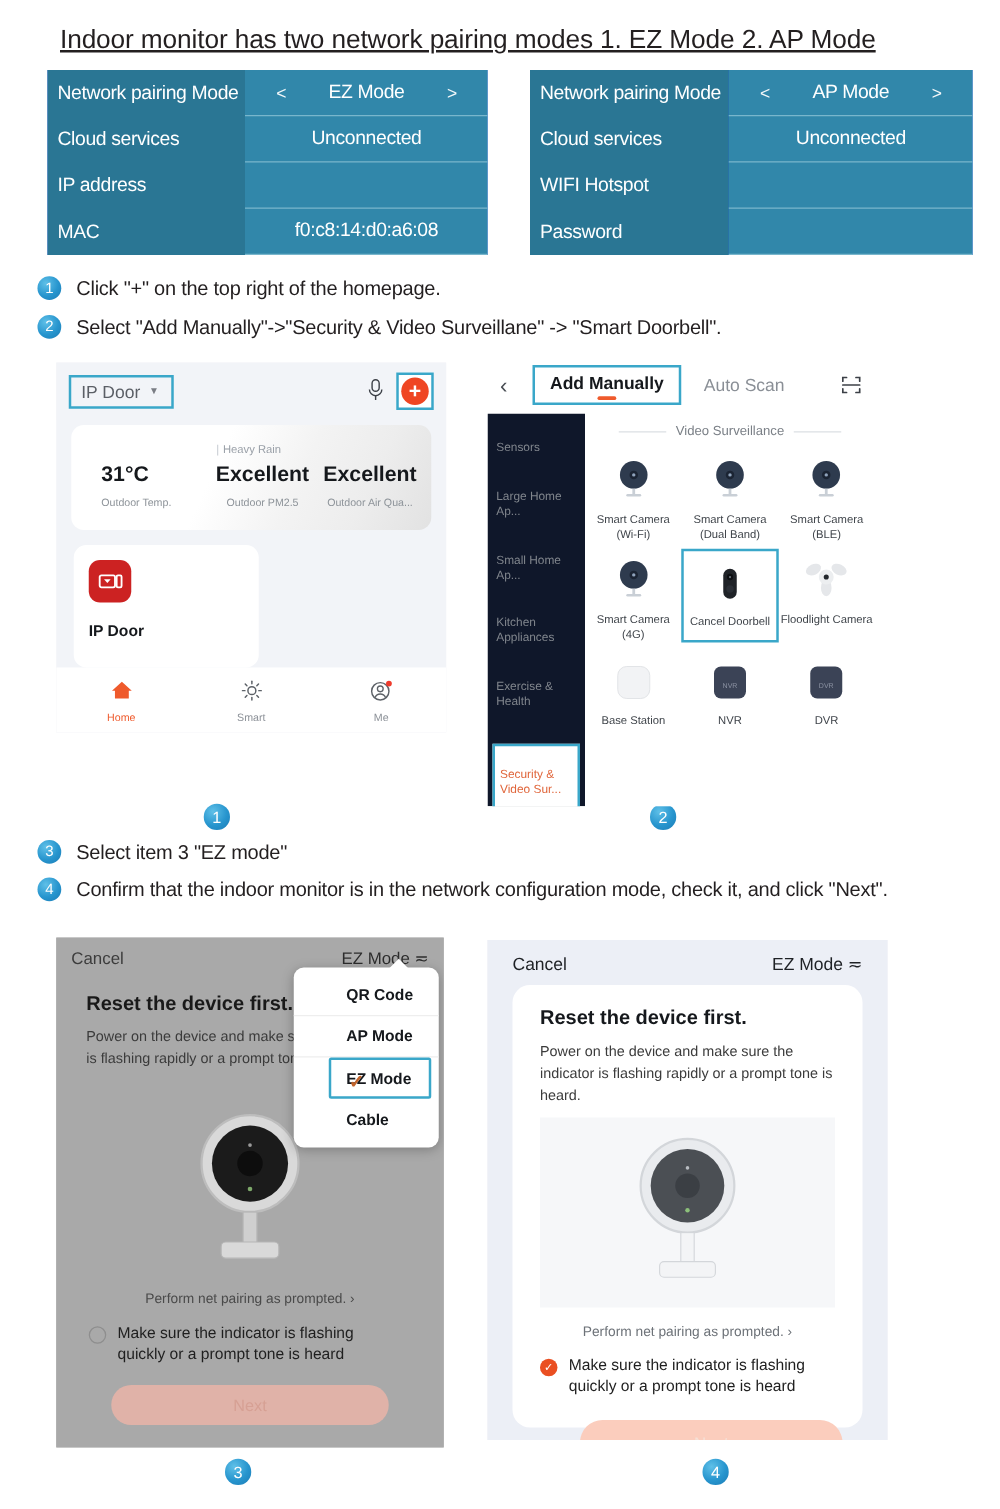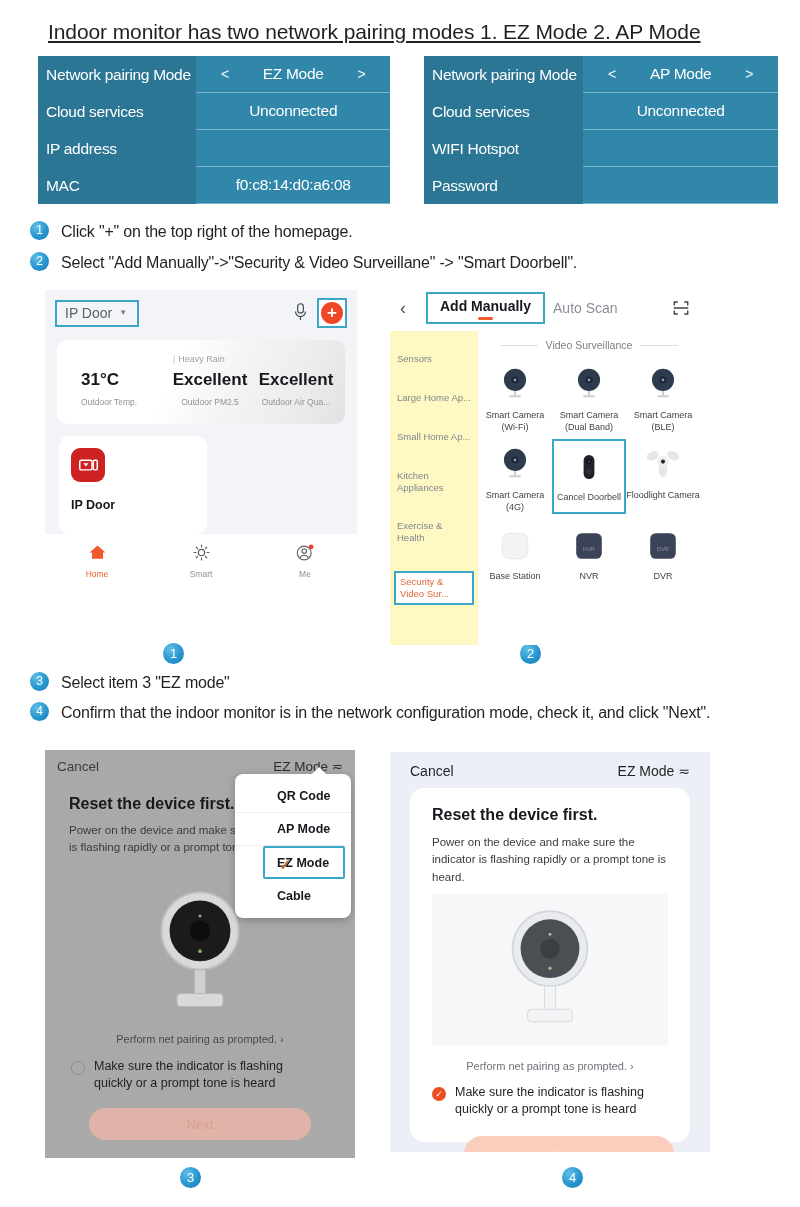--- a/index.html
+++ b/index.html
@@ -122,27 +122,27 @@
   .nav-ico{height:22px;display:flex;align-items:center;justify-content:center;}
   .nav-lab{font-size:8.5px;margin-top:5px;color:#8b9097;}
   .nav-item.active .nav-lab{color:#ef5a2c;}
 
   
   .s2-top{height:46px;display:flex;align-items:center;padding:0 10px;background:#fff;}
   .s2-back{font-size:18px;color:#4a4f55;width:26px;}
   .s2-tabbox{border:2px solid #3aa7c9;padding:4px 12px 2px 12px;text-align:center;}
   .s2-tab-main{font-size:14px;font-weight:bold;color:#15181c;}
   .s2-underline{width:15px;height:2.5px;background:#ef5a2c;margin:3px auto 0 auto;border-radius:2px;}
-  .s2-tab-alt{font-size:14px;color:#8a8f96;margin-left:8px;}
+  .s2-tab-alt{font-size:14px;color:#8a8f96;margin-left:18px;}
   .s2-scan{margin-left:auto;width:18px;height:18px;}
   .s2-body{display:flex;height:314px;}
-  .s2-side{width:88px;background:#fef9c3;padding-top:22px;box-sizing:border-box;}
+  .s2-side{width:78px;background:#0f172a;padding-top:22px;box-sizing:border-box;}
   .s2-cat{font-size:9.5px;color:#81868d;line-height:1.25;padding:0 7px;margin-bottom:27px;}
   .s2-cat.sel{
-    color:#e0653a;border:2px solid #3aa7c9;background:#fff;margin:0 4px;padding:3px 4px;
+    color:#e0653a;border:2px solid #3aa7c9;background:#fff;margin:0 4px;padding:17px 4px;
   }
   .s2-main{flex:1;background:#fff;padding-top:8px;}
   .s2-section{display:flex;align-items:center;justify-content:center;font-size:10.5px;color:#7b8087;margin-bottom:8px;}
   .s2-section .line{width:38px;height:1px;background:#dcdfe3;margin:0 8px;}
   .s2-grid{display:flex;flex-wrap:wrap;}
   .s2-cell{width:33.33%;text-align:center;margin-bottom:6px;padding-top:4px;box-sizing:border-box;}
   .s2-cell.sel{border:2px solid #3aa7c9;}
   .s2-cap{font-size:9px;color:#3f444a;line-height:1.3;margin-top:3px;}
   .cam-wrap{height:44px;display:flex;align-items:center;justify-content:center;}
 

